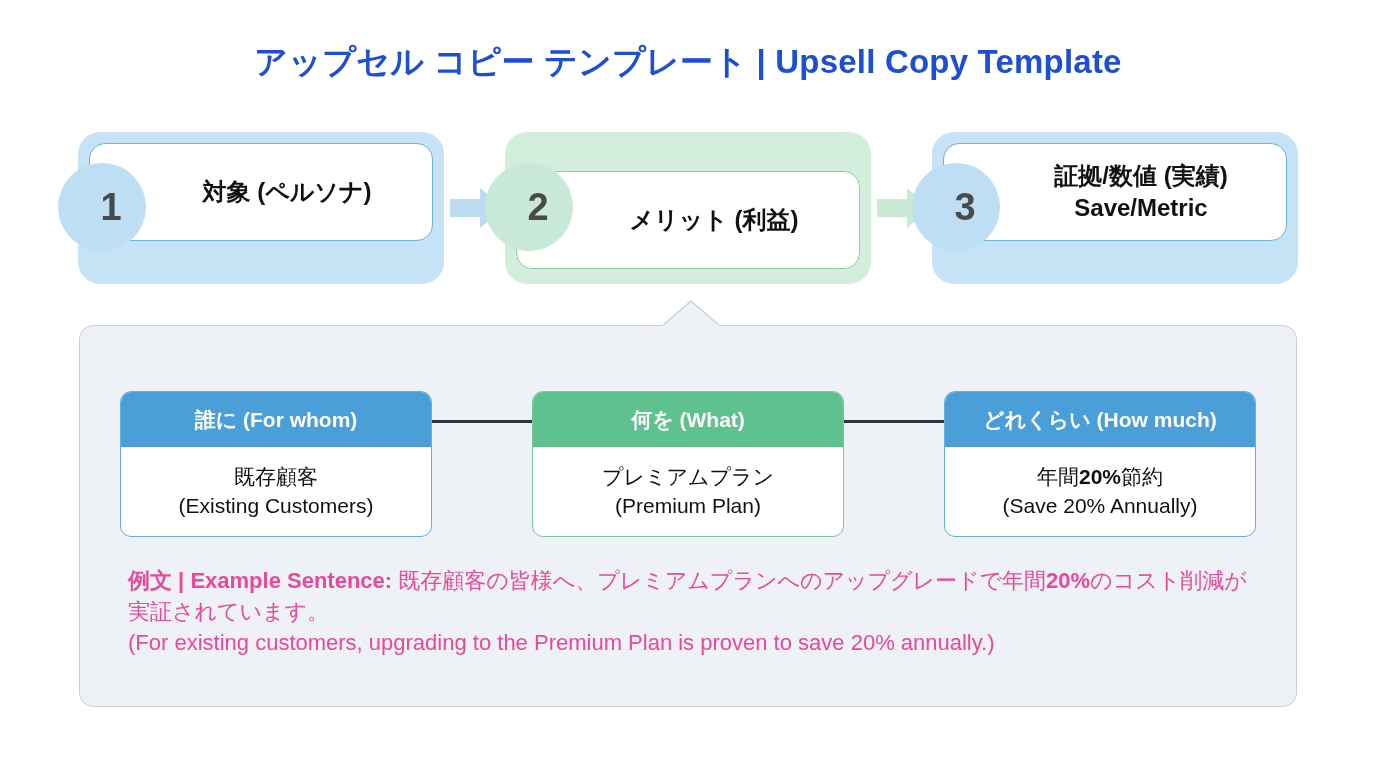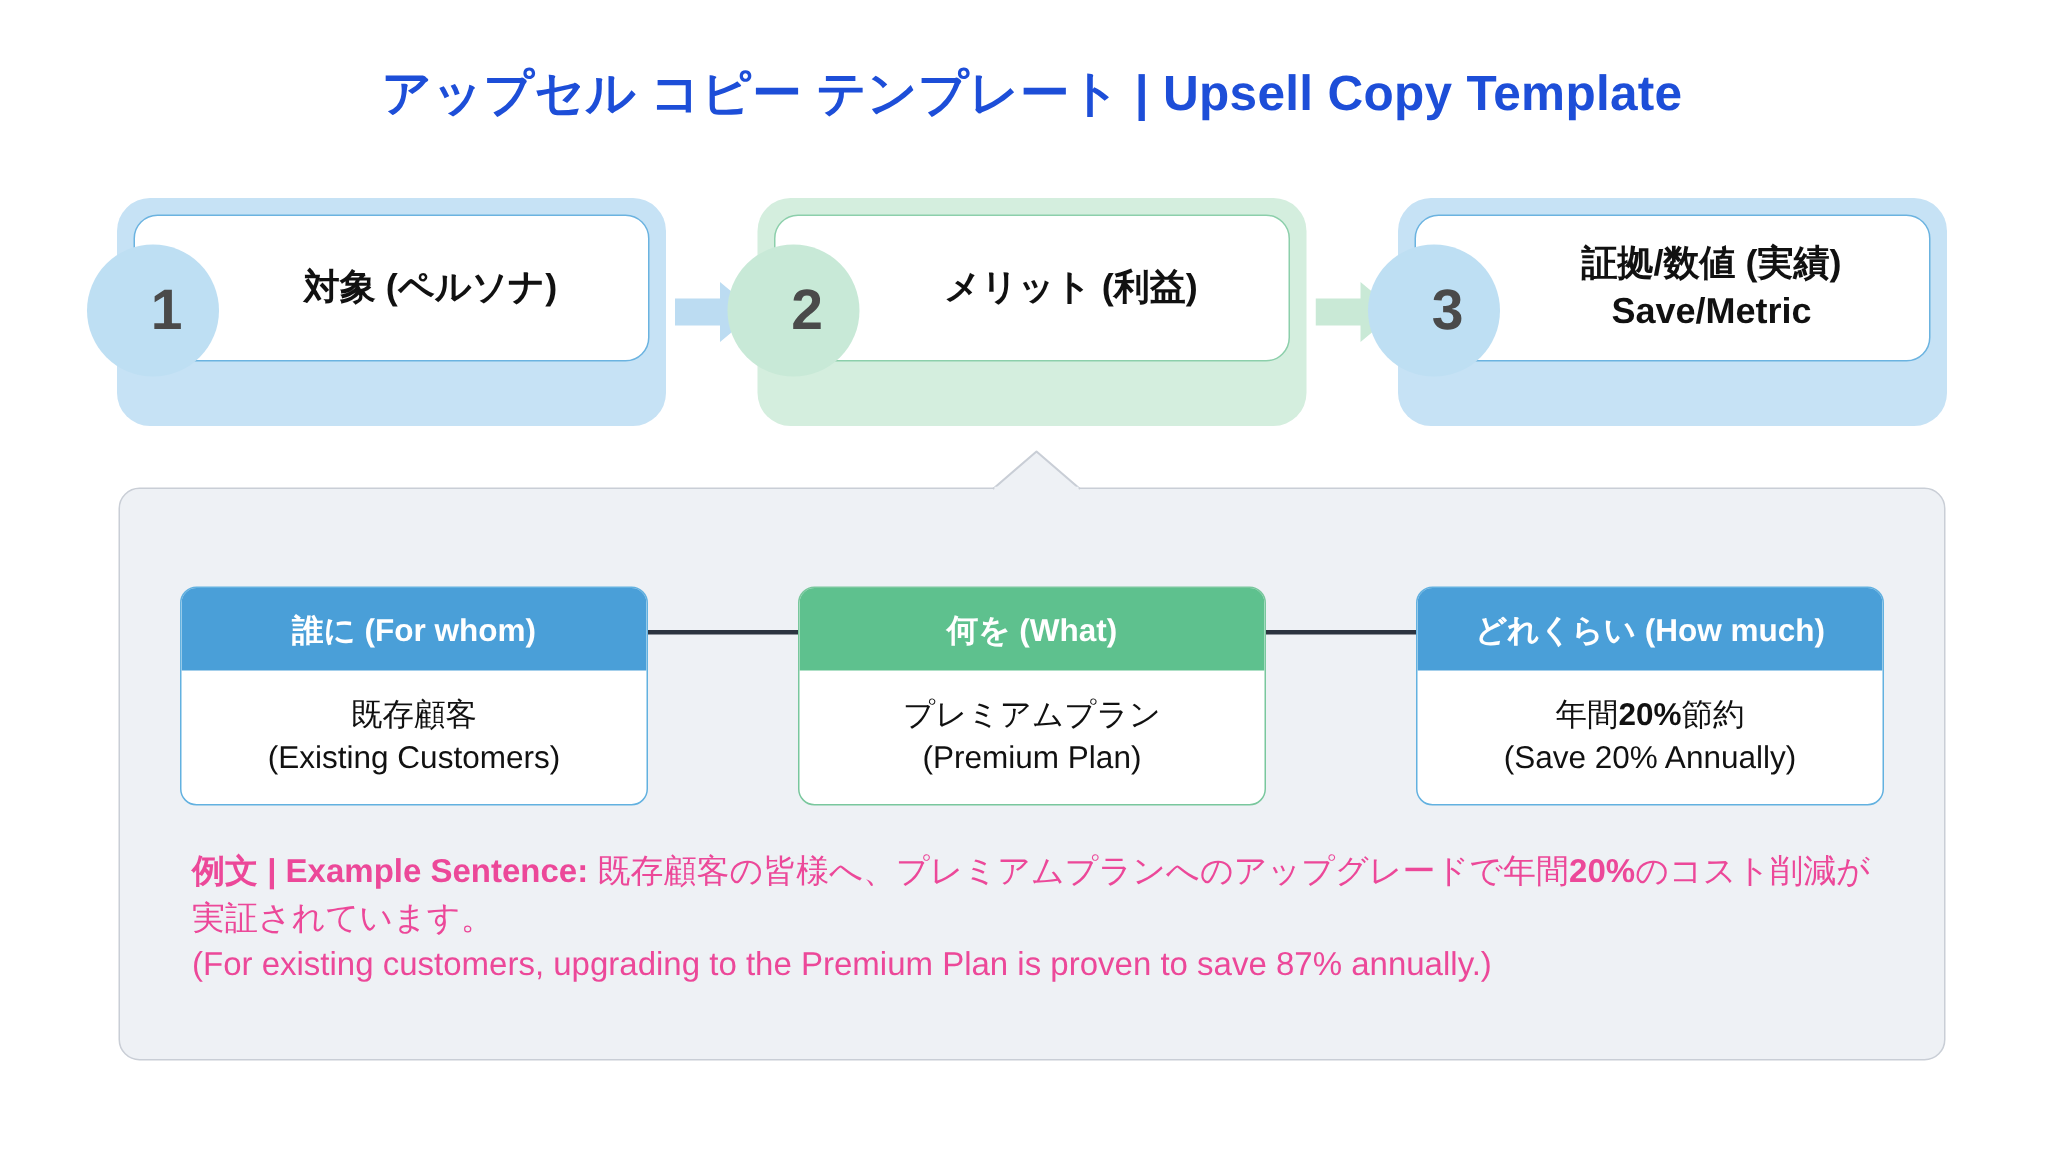--- a/index.html
+++ b/index.html
@@ -56,21 +56,21 @@
     height: 98px;
     background: #ffffff;
     border-radius: 16px;
     box-sizing: border-box;
     display: flex;
     align-items: center;
     justify-content: center;
     overflow: hidden;
   }
   .step-inner.blue  { border: 1.6px solid #6bb3e0; }
-  .step-inner.green { border: 1.6px solid #8ccfab; }
+  .step-inner.green { border: 1.6px solid #8ccfab; margin-top: 28px; }
 
   .step-circle {
     position: absolute;
     left: -20px;
     top: 31px;
     width: 88px;
     height: 88px;
     border-radius: 50%;
     display: flex;
     align-items: center;
@@ -282,14 +282,14 @@
     <div class="card-body">
       <span><span>年間</span><b>20%</b><span>節約</span></span>
       <span>(Save 20% Annually)</span>
     </div>
   </div>
 
 </div>
 
 <div class="example">
   <span><b>例文 | Example Sentence:</b><span> 既存顧客の皆様へ、プレミアムプランへのアップグレードで年間</span><b>20%</b><span>のコスト削減が実証されています。</span></span>
-  <span class="line-en">(For existing customers, upgrading to the Premium Plan is proven to save 87% annually.)</span>
+  <span class="line-en">(For existing customers, upgrading to the Premium Plan is proven to save 20% annually.)</span>
 </div>
 
 </body></html>

